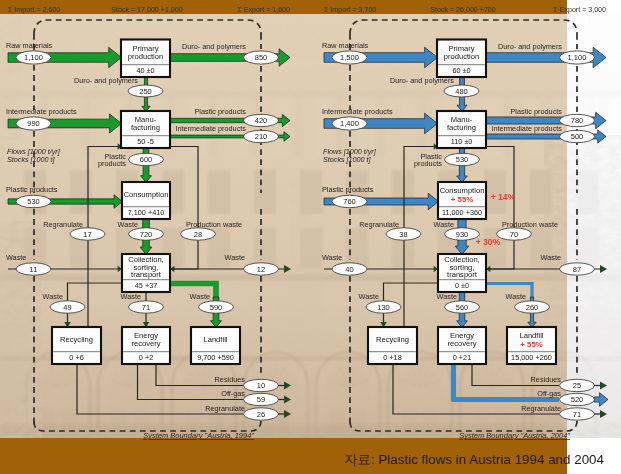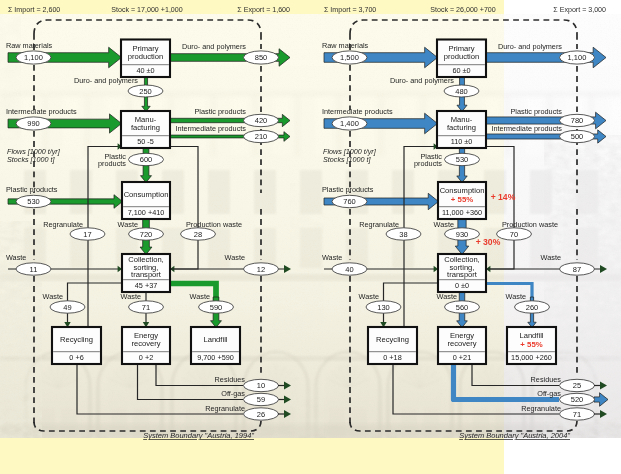--- a/index.html
+++ b/index.html
@@ -1,18 +1,18 @@
 <!DOCTYPE html>
 <html><head>
 <meta charset="utf-8">
 <title>Plastic flows in Austria 1994 and 2004</title>
 <style>
 html,body{margin:0;padding:0;}
 body{width:621px;height:474px;background:#fff;font-family:"Liberation Sans",sans-serif;overflow:hidden;}
-#stage{position:relative;width:504px;height:474px;background:#fef9c3;}
+#stage{position:relative;width:567px;height:474px;background:#a16207;}
 #diagram{position:absolute;left:0;top:0;}
 .pbox{fill:#fdfdfd;stroke:#111;stroke-width:2.1;}
 .pdiv{stroke:#6b6b6b;stroke-width:0.9;}
 .pname{font-size:7.6px;text-anchor:middle;fill:#1a1a1a;}
 .pval{font-size:7.3px;text-anchor:middle;fill:#1a1a1a;}
 .pdelta{font-size:7.8px;text-anchor:middle;fill:#ea3b2c;font-weight:bold;}
 .hdr{font-size:7.1px;fill:#2f2f2f;}
 .units{font-size:7.2px;fill:#1f1f1f;font-style:italic;}
 .bl{font-size:7.5px;fill:#262626;font-style:italic;text-decoration:underline;}
 .anno{font-size:8.6px;fill:#ea3b2c;font-weight:bold;text-anchor:middle;}
@@ -546,13 +546,14 @@
 <text class="pname" x="215.5" y="338.1">Landfill</text>
 <text class="pdelta" x="215.5" y="346.8">+ 55%</text>
 <text class="pval" x="215.5" y="360.4">15,000  +260</text>
 </g>
 <text class="anno" x="187" y="200">+ 14%</text>
 <text class="anno" x="172" y="245">+ 30%</text>
 <text class="bl" x="254" y="438" text-anchor="end">System Boundary "Austria, 2004"</text>
 </g>
 </g>
 </svg>
+<div class="cap">자료: Plastic flows in Austria 1994 and 2004</div>
 </div>
 
 </body></html>

